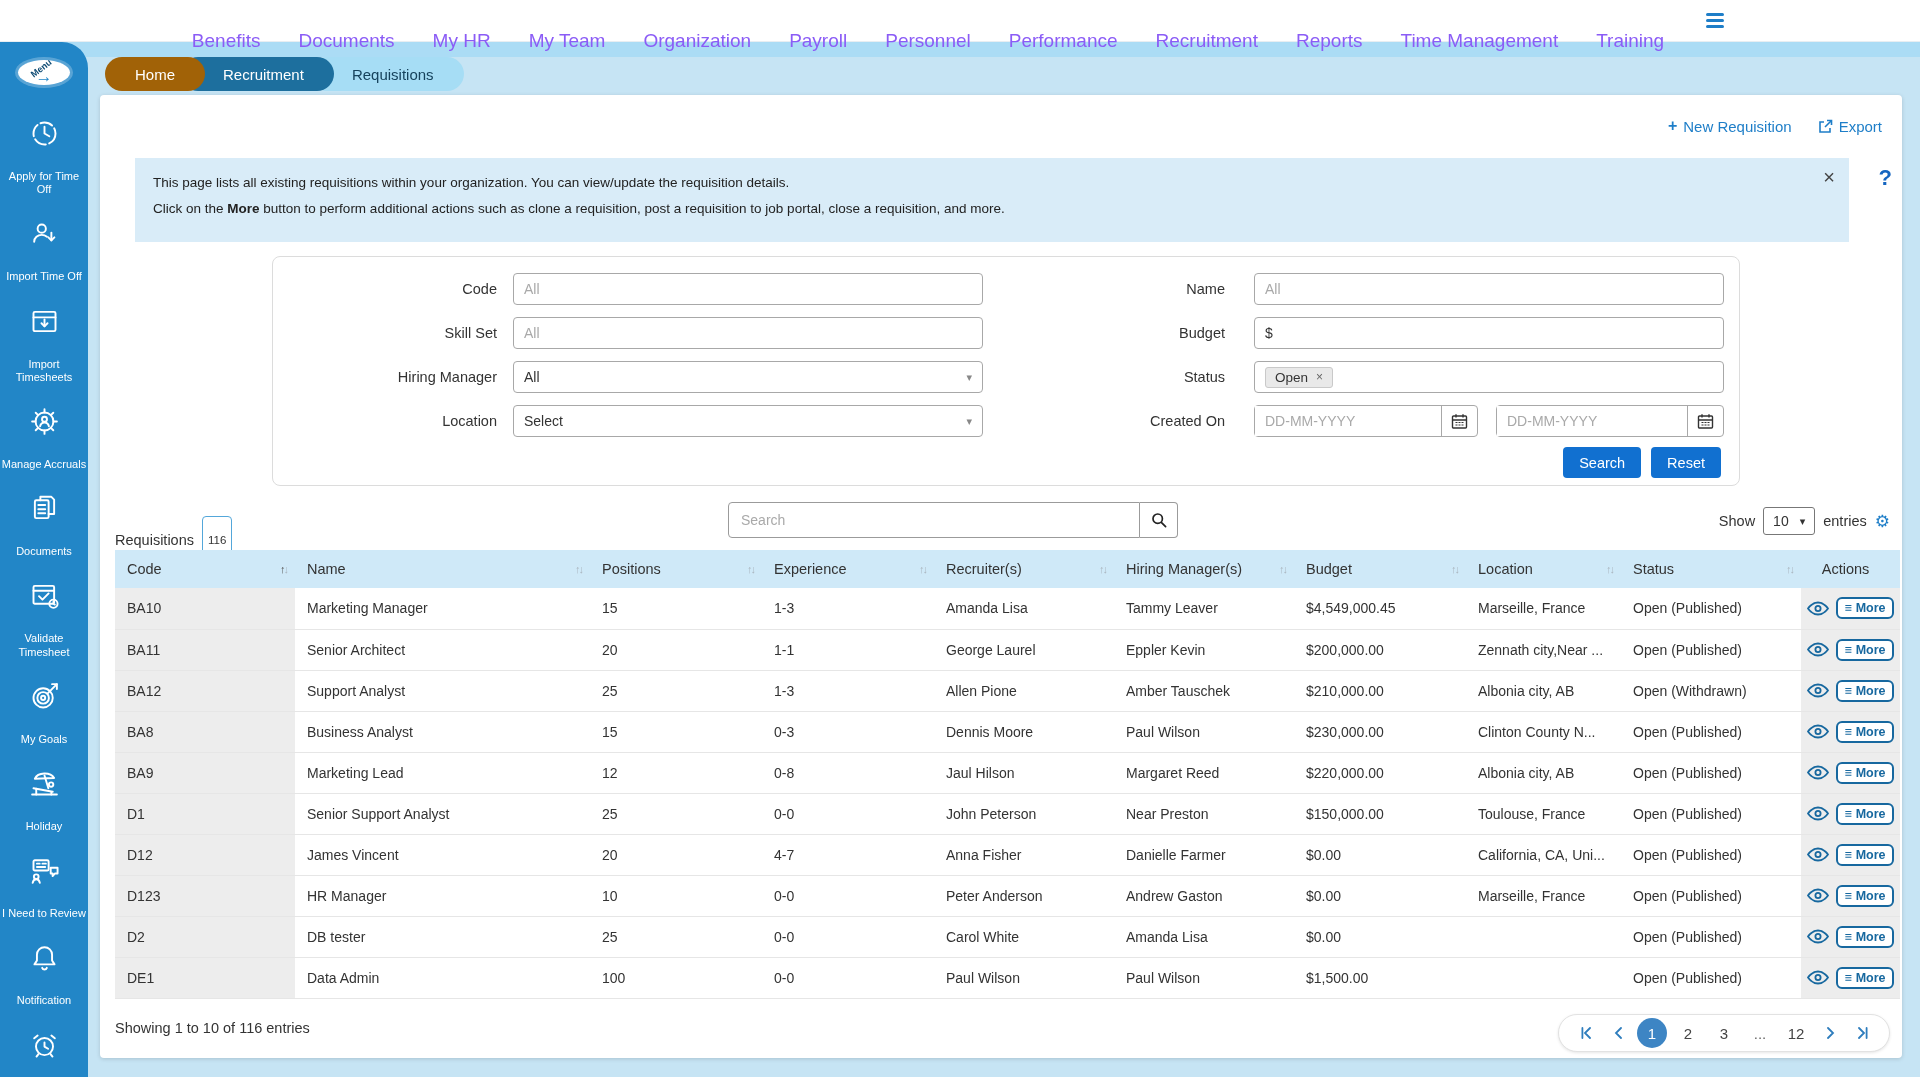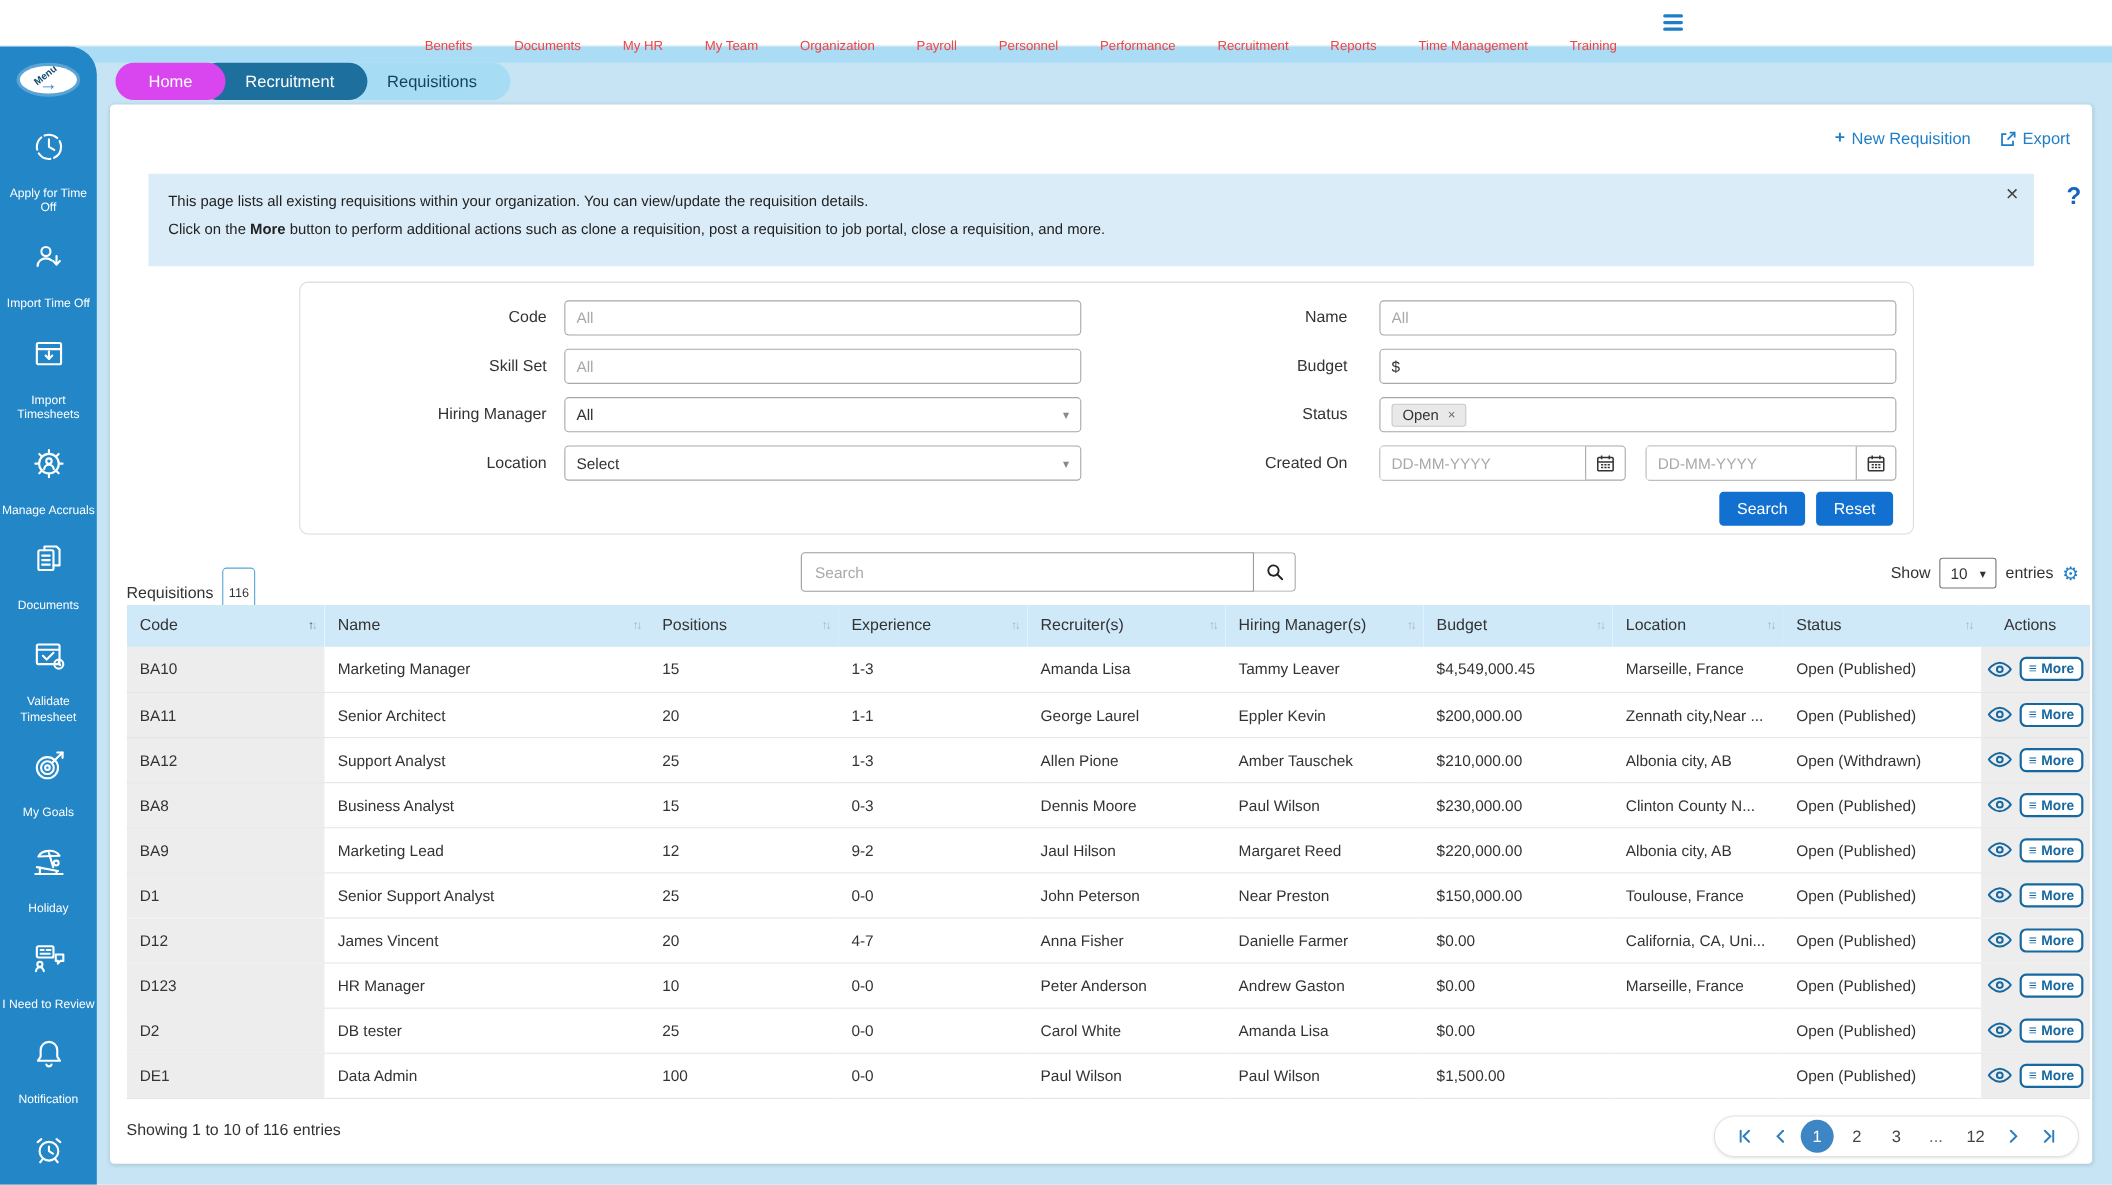--- a/index.html
+++ b/index.html
@@ -4,42 +4,42 @@
 <style>
   * { box-sizing:border-box; margin:0; padding:0; }
   body {
     width:1920px; height:1077px; position:relative; overflow:hidden;
     background:#c6e4f4; font-family:"Liberation Sans", sans-serif;
   }
   
   .topnav { position:absolute; top:0; left:0; width:1920px; height:42px; background:#fff;
     display:flex; align-items:center; justify-content:center; gap:38px; z-index:10;
     border-bottom:1px solid #e8eef2; }
-  .nav-item { font-size:12px; color:#ef4444; cursor:pointer; white-space:nowrap;margin-top:40px; }
+  .nav-item { font-size:19px; color:#8b5cf6; cursor:pointer; white-space:nowrap;margin-top:40px; }
   .hamburger { display:flex; flex-direction:column; gap:3px; cursor:pointer; padding:4px; }
   .hamburger span { display:block; width:18px; height:3px; background:#1e7ec8; border-radius:2px; }
   .topstrip { position:absolute; top:42px; left:0; width:1920px; height:15px; background:#abdcf5; z-index:3; }
   
   .sidebar { position:absolute; left:0; top:42px; width:88px; height:1035px; background:#2286c7;
     border-top-right-radius:26px; z-index:5; display:flex; flex-direction:column; align-items:center; }
   .menu-btn { margin-top:18px; width:52px; height:52px; background:#fff; border-radius:50%;
     display:flex; flex-direction:column; align-items:center; justify-content:center; cursor:pointer;
     box-shadow:0 0 0 3px rgba(255,255,255,.25); }
   .menu-word { font-size:9px; font-weight:bold; color:#0d4a73; transform:rotate(-38deg) translate(-4px,1px); }
   .menu-arrow { color:#2286c7; font-size:17px; font-weight:bold; line-height:1; margin-top:-2px; }
   .side-items { margin-top:32px; display:flex; flex-direction:column; gap:21px; align-items:center; }
   .side-item { display:flex; flex-direction:column; align-items:center; gap:20px; width:86px; cursor:pointer; }
   .side-item svg { width:33px; height:33px; stroke:#fff; fill:none; stroke-width:1.4;
     stroke-linecap:round; stroke-linejoin:round; }
   .side-label { color:#fff; font-size:11px; text-align:center; line-height:1.2; }
   
   .crumbs { position:absolute; left:105px; top:57px; height:34px; display:flex; z-index:6; }
   .crumb { height:34px; display:flex; align-items:center; padding:0 30px; border-radius:17px;
     font-size:15px; cursor:pointer; white-space:nowrap; }
-  .crumb.c1 { background:#d946ef; color:#fff; z-index:3; }
+  .crumb.c1 { background:#a16207; color:#fff; z-index:3; }
   .crumb.c2 { background:#1d6f9e; color:#fff; margin-left:-24px; z-index:2; padding-left:42px; }
   .crumb.c3 { background:#a6ddf5; color:#16425c; margin-left:-24px; z-index:1; padding-left:42px; }
   
   .card { position:absolute; left:100px; top:95px; width:1802px; height:963px; background:#fff;
     border-radius:4px; box-shadow:0 1px 4px rgba(0,0,0,.15); z-index:4; }
   .quick-links { position:absolute; top:22px; right:20px; display:flex; gap:26px; align-items:center; }
   .qlink { color:#1e7ec8; font-size:15px; display:flex; gap:6px; align-items:center; cursor:pointer; }
   .plus-glyph { font-weight:bold; font-size:16px; }
   .banner { position:absolute; left:35px; top:63px; width:1714px; height:84px; background:#d9ecf8; }
   .banner-text { padding:17px 60px 0 18px; font-size:13.5px; color:#222; }
@@ -567,21 +567,21 @@
                   <span>More</span>
                 </button>
               </span>
             </td>
           </tr>
 
           <tr>
             <td class="code-cell">BA9</td>
             <td>Marketing Lead</td>
             <td>12</td>
-            <td>9-2</td>
+            <td>0-8</td>
             <td>Jaul Hilson</td>
             <td>Margaret Reed</td>
             <td>$220,000.00</td>
             <td>Albonia city, AB</td>
             <td>Open (Published)</td>
             <td class="actions-cell">
               <span class="actions-inner">
                 <button class="eye-btn">
                   <svg width="22" height="15" viewBox="0 0 22 15">
                     <path d="M1 7.5S5 1.5 11 1.5 21 7.5 21 7.5 17 13.5 11 13.5 1 7.5 1 7.5z" fill="none" stroke="#17689f" stroke-width="1.8"></path>

